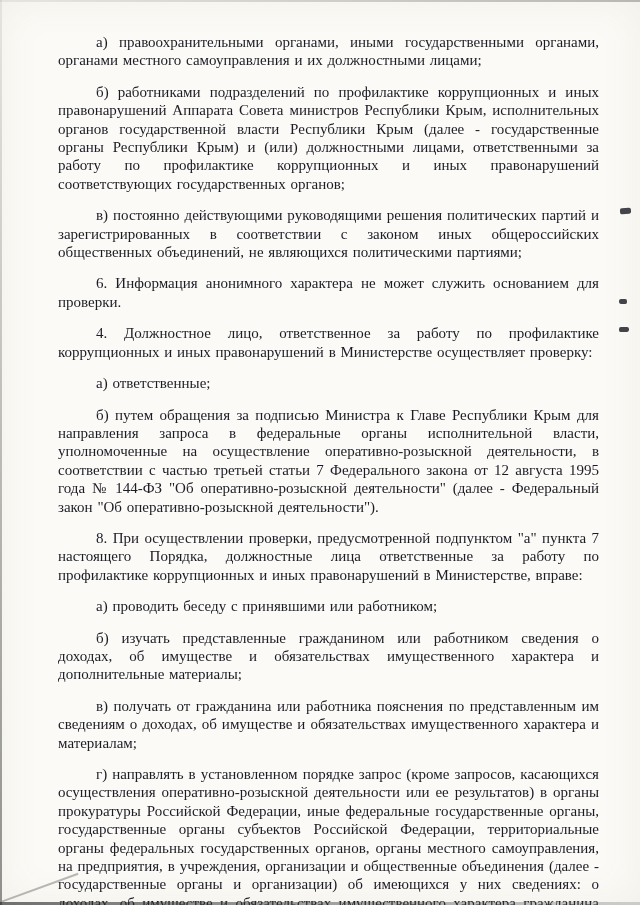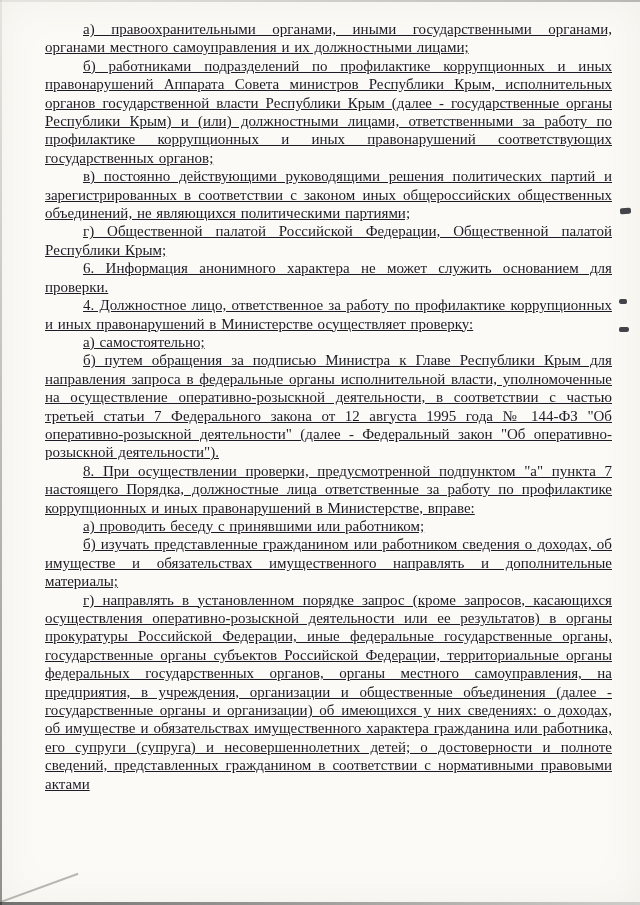--- a/index.html
+++ b/index.html
@@ -15,27 +15,26 @@
     background: #fbfaf6;
     overflow: hidden;
     box-shadow: inset 0 0 40px rgba(120,110,90,0.08);
     font-family: "Liberation Serif", "DejaVu Serif", serif;
     color: #1c1c26;
   }
   .content {
     padding: 20px 28px 0 45px;
   }
   .content p {
-    margin: 0;
+    margin: 13px;
     font-size: 15px;
     line-height: 18.4px;
     text-align: justify;
     text-indent: 38px;
     word-spacing: 1px;
-    text-decoration: underline;
   }
   
   .scan-mark {
     position: absolute;
     background: #23232b;
     border-radius: 2px;
     opacity: 0.85;
   }
   .mark-a { right: 9px;  top: 208px; width: 11px; height: 6px; transform: rotate(-4deg); }
   .mark-b { right: 13px; top: 299px; width: 8px;  height: 5px; transform: rotate(3deg); }
@@ -71,28 +70,28 @@
 <body>
 
 <div class="page">
   <div class="edge-top"></div>
   <div class="edge-left"></div>
 
   <div class="content">
       <p>а) правоохранительными органами, иными государственными органами, органами местного самоуправления и их должностными лицами;</p>
       <p>б) работниками подразделений по профилактике коррупционных и иных правонарушений Аппарата Совета министров Республики Крым, исполнительных органов государственной власти Республики Крым (далее - государственные органы Республики Крым) и (или) должностными лицами, ответственными за работу по профилактике коррупционных и иных правонарушений соответствующих государственных органов;</p>
       <p>в) постоянно действующими руководящими решения политических партий и зарегистрированных в соответствии с законом иных общероссийских общественных объединений, не являющихся политическими партиями;</p>
-      <p>г) Общественной палатой Российской Федерации, Общественной палатой Республики Крым;</p>
       <p>6. Информация анонимного характера не может служить основанием для проверки.</p>
       <p>4. Должностное лицо, ответственное за работу по профилактике коррупционных и иных правонарушений в Министерстве осуществляет проверку:</p>
-      <p>а) самостоятельно;</p>
+      <p>а) ответственные;</p>
       <p>б) путем обращения за подписью Министра к Главе Республики Крым для направления запроса в федеральные органы исполнительной власти, уполномоченные на осуществление оперативно-розыскной деятельности, в соответствии с частью третьей статьи 7 Федерального закона от 12 августа 1995 года № 144-ФЗ "Об оперативно-розыскной деятельности" (далее - Федеральный закон "Об оперативно-розыскной деятельности").</p>
       <p>8. При осуществлении проверки, предусмотренной подпунктом "а" пункта 7 настоящего Порядка, должностные лица ответственные за работу по профилактике коррупционных и иных правонарушений в Министерстве, вправе:</p>
       <p>а) проводить беседу с принявшими или работником;</p>
-      <p>б) изучать представленные гражданином или работником сведения о доходах, об имуществе и обязательствах имущественного направлять и дополнительные материалы;</p>
+      <p>б) изучать представленные гражданином или работником сведения о доходах, об имуществе и обязательствах имущественного характера и дополнительные материалы;</p>
+      <p>в) получать от гражданина или работника пояснения по представленным им сведениям о доходах, об имуществе и обязательствах имущественного характера и материалам;</p>
       <p>г) направлять в установленном порядке запрос (кроме запросов, касающихся осуществления оперативно-розыскной деятельности или ее результатов) в органы прокуратуры Российской Федерации, иные федеральные государственные органы, государственные органы субъектов Российской Федерации, территориальные органы федеральных государственных органов, органы местного самоуправления, на предприятия, в учреждения, организации и общественные объединения (далее - государственные органы и организации) об имеющихся у них сведениях: о доходах, об имуществе и обязательствах имущественного характера гражданина или работника, его супруги (супруга) и несовершеннолетних детей; о достоверности и полноте сведений, представленных гражданином в соответствии с нормативными правовыми актами</p>
     </div>
 
   <div class="scan-mark mark-a"></div>
   <div class="scan-mark mark-b"></div>
   <div class="scan-mark mark-c"></div>
   <div class="corner-streak"></div>
   <div class="edge-bottom"></div>
 </div>
 

